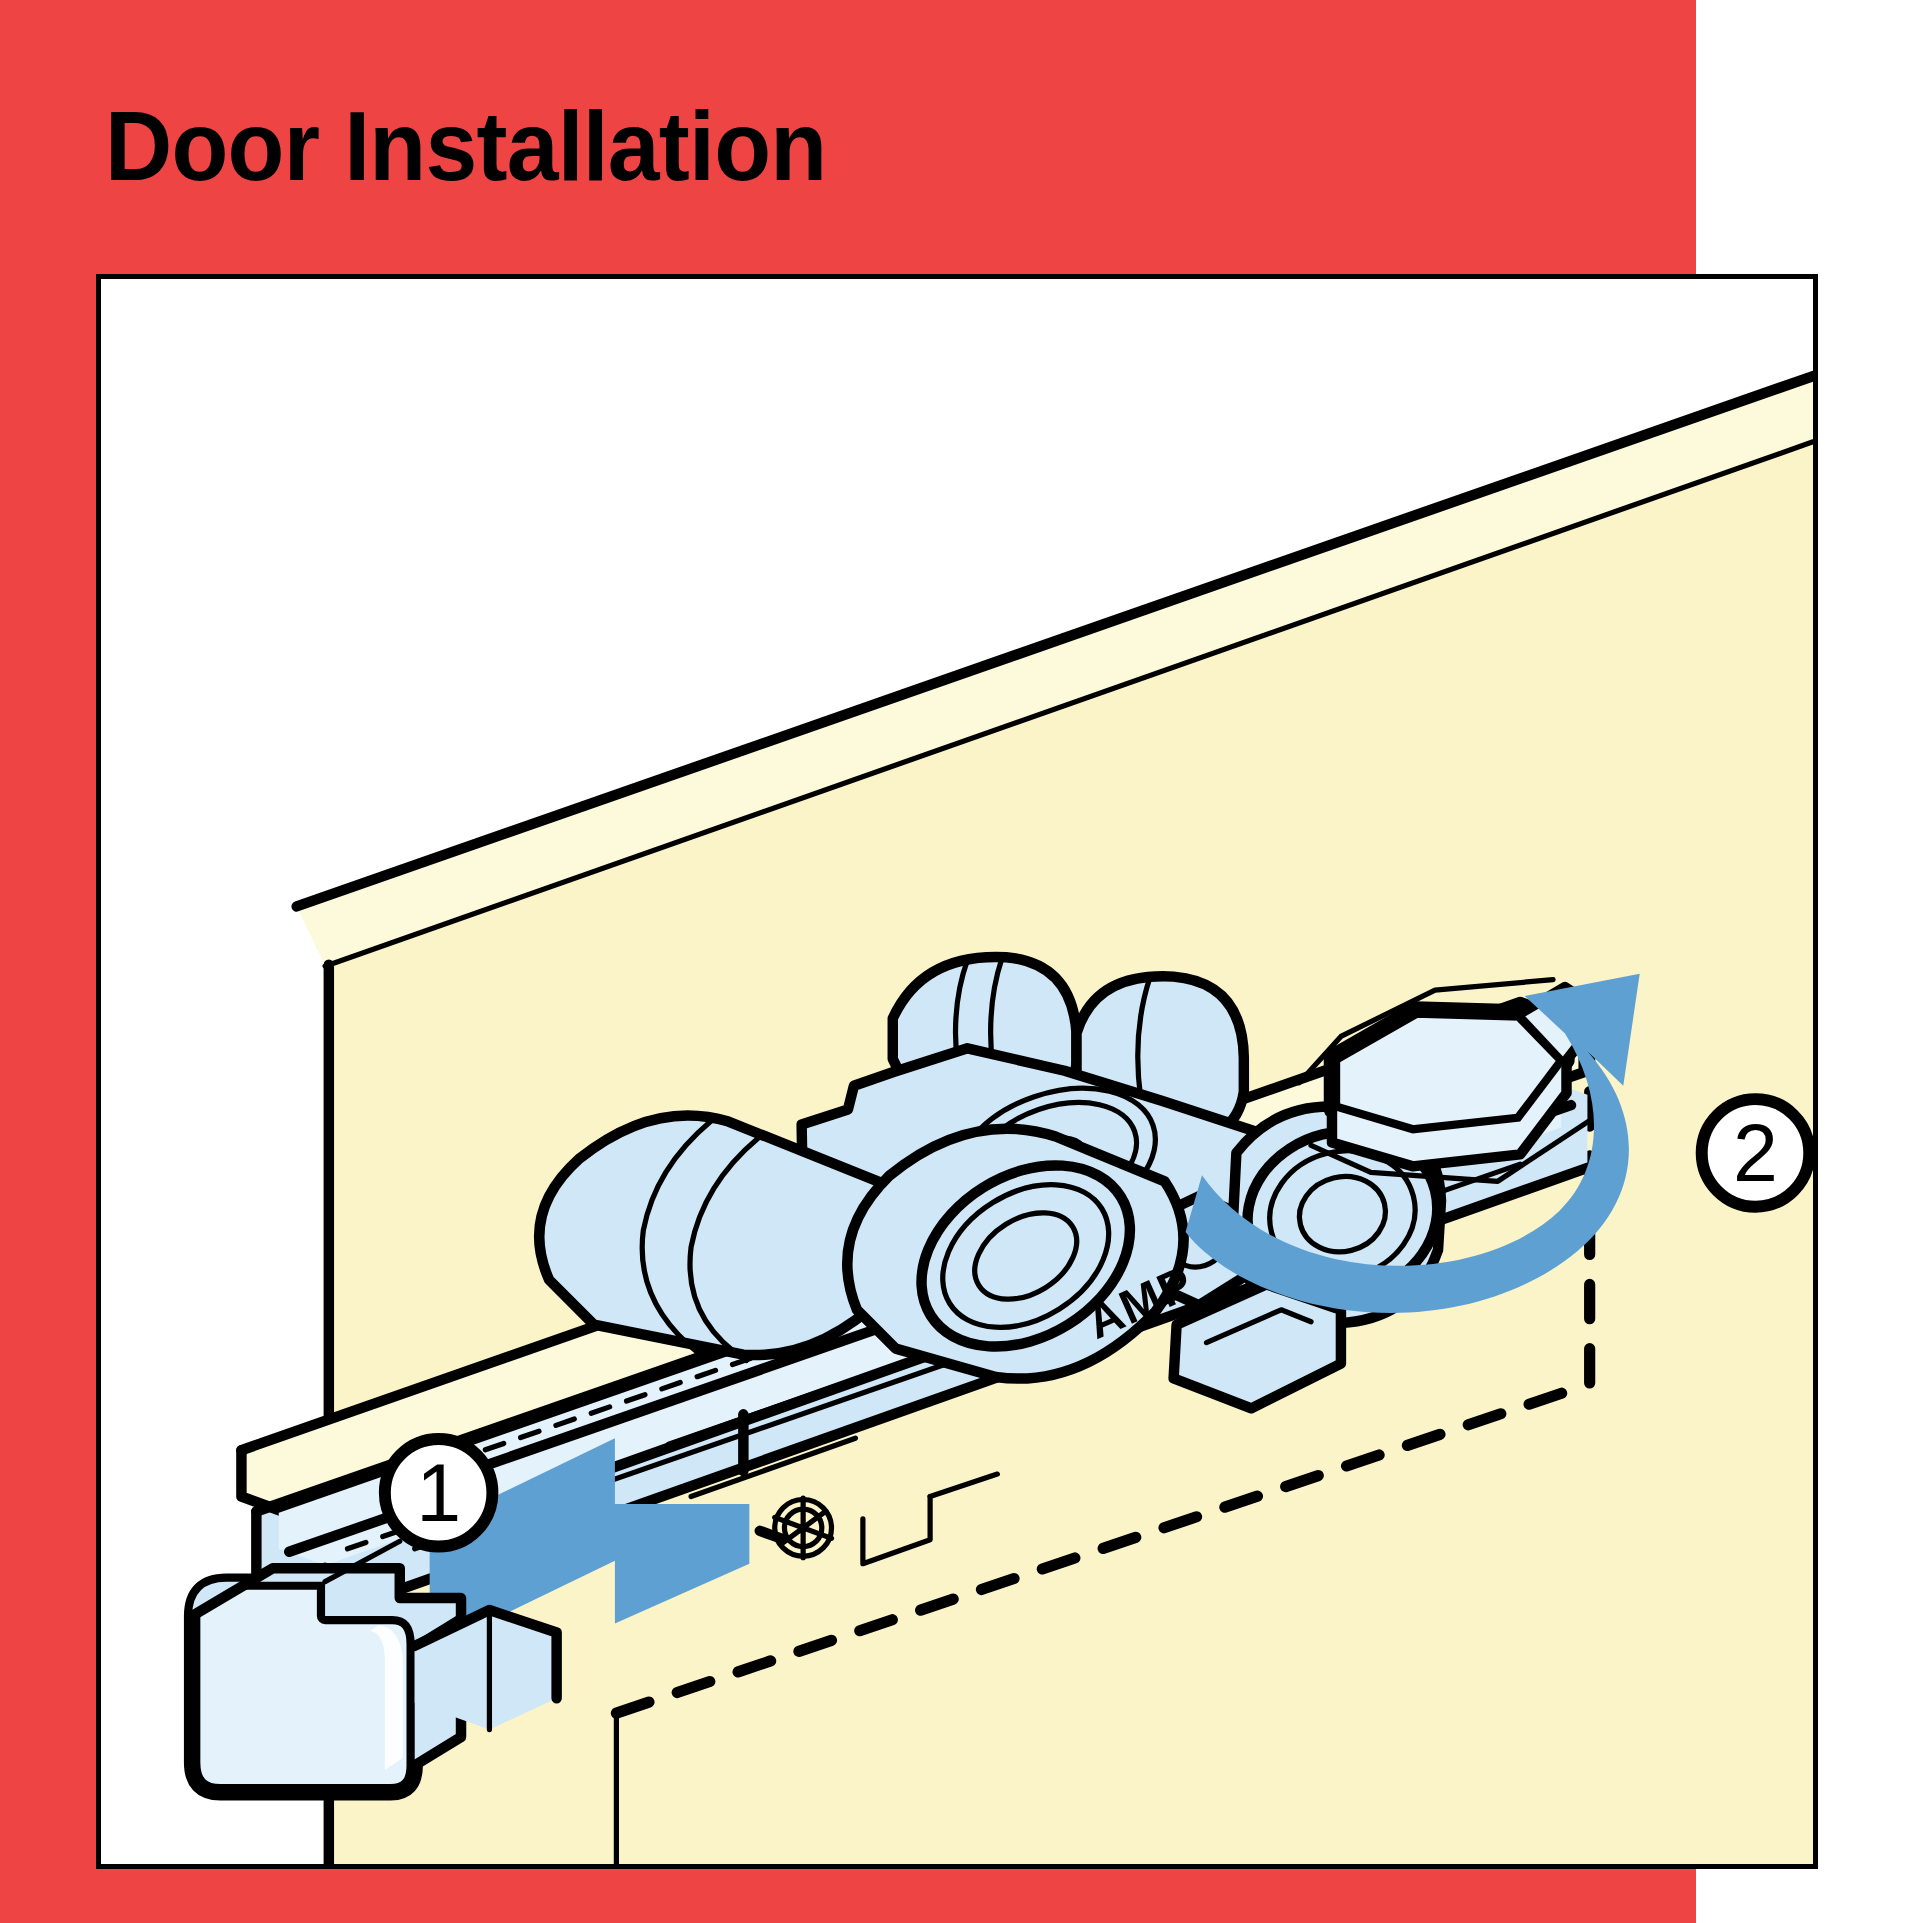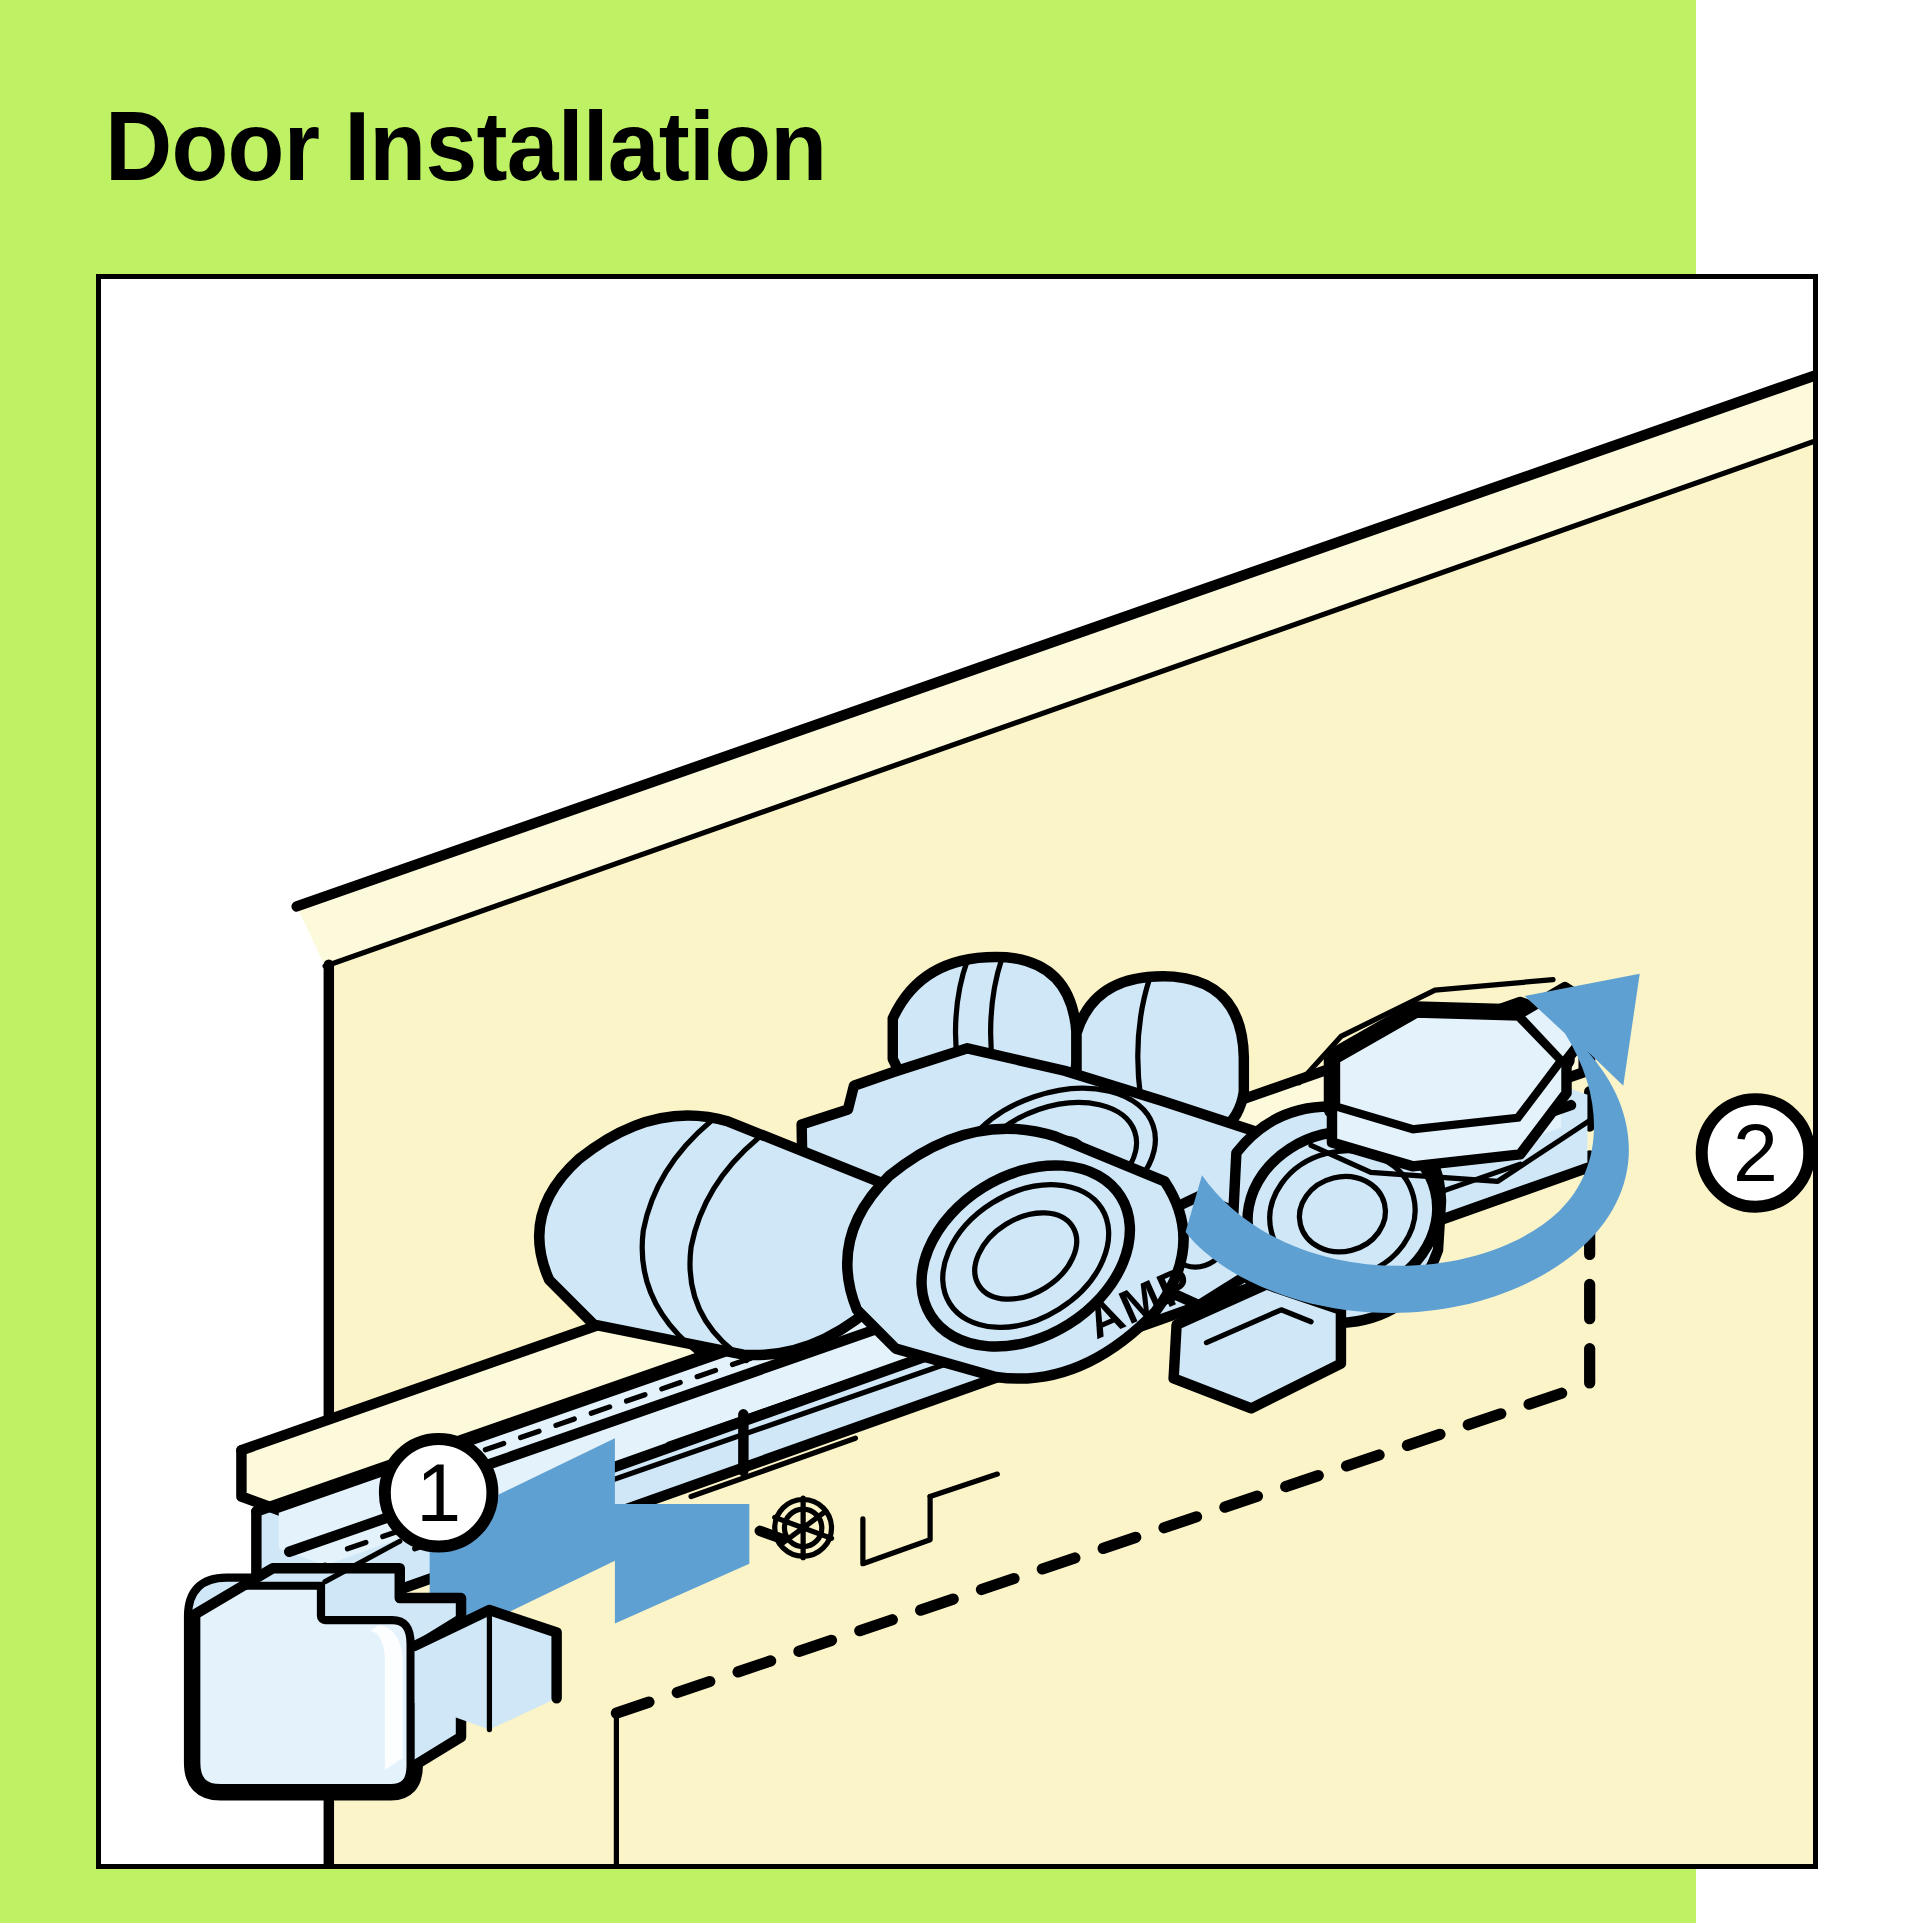--- a/index.html
+++ b/index.html
@@ -10,21 +10,21 @@
   body {
     width: 1924px;
     height: 1924px;
     font-family: "Liberation Sans", sans-serif;
     overflow: hidden;
   }
   #page {
     position: relative;
     width: 1696px;
     height: 1924px;
-    background: #bef264;
+    background: #ef4444;
   }
   #page-title {
     position: absolute;
     left: 105px;
     top: 96px;
     font-size: 99px;
     font-weight: bold;
     letter-spacing: -0.8px;
     color: #000000;
     line-height: 1;

